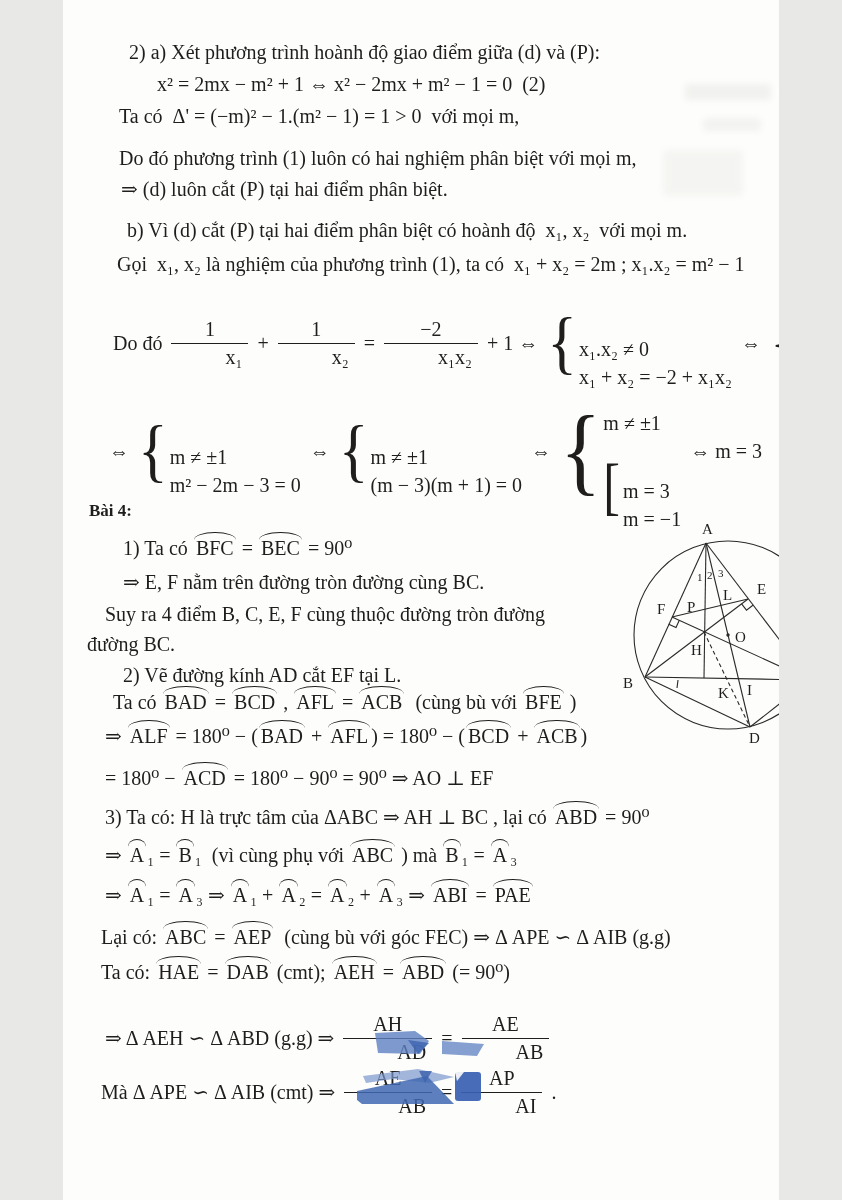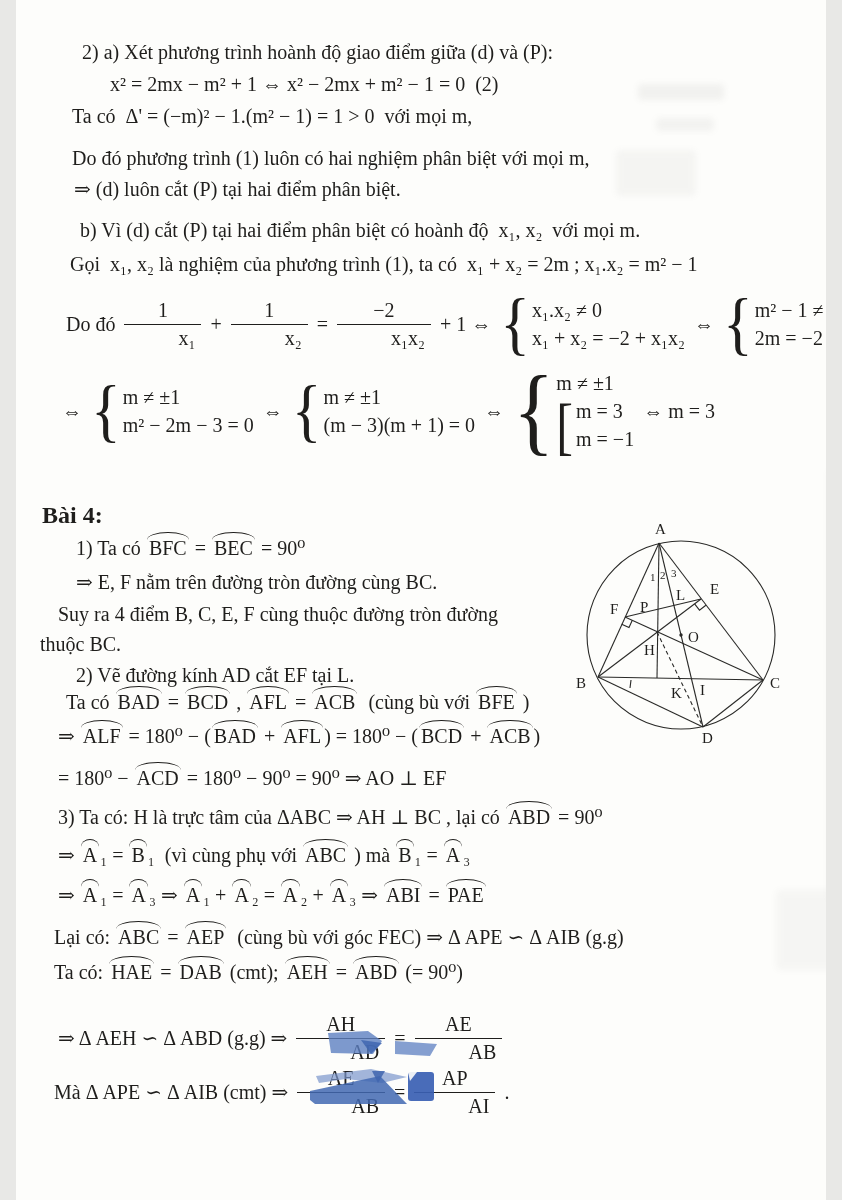--- a/index.html
+++ b/index.html
@@ -1,44 +1,44 @@
 <!DOCTYPE html>
 <html><head>
 <meta charset="utf-8">
 <style>
   html,body{margin:0;padding:0;background:#e8e8e6;}
   .page{
-    position:relative;width:810px;height:1200px;margin:0 auto;
+    position:relative;width:716px;height:1200px;margin:0 auto;
     background:#fdfdfb;overflow:hidden;
     font-family:"Liberation Serif","DejaVu Serif",serif;
     color:#1f1e1c;
   }
   .line{
     position:absolute;white-space:nowrap;
     display:flex;align-items:center;
     font-size:20px;line-height:1.25;
   }
   .line span.t{white-space:pre;}
-  .bold{font-weight:bold;font-size:24px;}
+  .bold{font-weight:bold;font-size:17px;}
   
   .hat{position:relative;display:inline-block;padding:0 2px;margin:0 1px;}
   .hat::before{
     content:"";position:absolute;left:0;right:0;top:-4px;height:7px;
     border-top:1.5px solid #1f1e1c;
     border-radius:50% 50% 0 0 / 100% 100% 0 0;
   }
   
   .frac{display:inline-flex;flex-direction:column;text-align:center;margin:0 4px;vertical-align:middle;}
   .frac .num{display:block;padding:0 6px 1px;border-bottom:1.4px solid #1f1e1c;}
   .frac .den{display:block;padding:1px 6px 0;margin-left:48px;}
   
   .brace{display:inline-flex;align-items:center;margin:0 4px;}
   .brace .lb{display:inline-block;font-size:3.1em;line-height:.8;transform:scaleY(1.12);margin-right:2px;font-weight:400;}
   .brace.t3 .lb{font-size:4.3em;}
-  .sys{display:inline-flex;flex-direction:column;row-gap:5px;text-align:left;}
+  .sys{display:inline-flex;flex-direction:column;row-gap:5px;text-align:left;margin-top:40px;}
   .sys .row{display:block;white-space:pre;line-height:1.15;}
   .sqbr{display:inline-flex;align-items:center;}
   .sqbr .lb2{display:inline-block;font-size:2.5em;line-height:.8;transform:scaleY(1.25);margin-right:3px;}
   
   .figure{position:absolute;left:552px;top:514px;}
   .annotations{position:absolute;left:280px;top:1020px;}
   .pageno{position:absolute;left:710px;top:1198px;font-family:Liberation Sans, sans-serif;font-size:21px;color:#7f1d1d;letter-spacing:1px;}
   .edge{position:absolute;left:829px;top:86px;width:2px;height:1108px;background:#c9c9c4;opacity:.8;}
   .bleed{position:absolute;background:#8a8a86;filter:blur(3px);border-radius:4px;}
 </style>
@@ -144,21 +144,21 @@
       <span class="hat">BEC</span>
       <span class="t"> = 90⁰</span>
     </div>
   <div class="line" style="left:60px;top:570px">
       <span class="t">⇒ E, F nằm trên đường tròn đường cùng BC.</span>
     </div>
   <div class="line" style="left:42px;top:602px">
       <span class="t">Suy ra 4 điểm B, C, E, F cùng thuộc đường tròn đường</span>
     </div>
   <div class="line" style="left:24px;top:632px">
-      <span class="t">thuộc BC.</span>
+      <span class="t">đường BC.</span>
     </div>
   <div class="line" style="left:60px;top:663px">
       <span class="t">2) Vẽ đường kính AD cắt EF tại L.</span>
     </div>
   <div class="line" style="left:50px;top:690px">
       <span class="t">Ta có </span>
       <span class="hat">BAD</span>
       <span class="t"> = </span>
       <span class="hat">BCD</span>
       <span class="t"> , </span>

